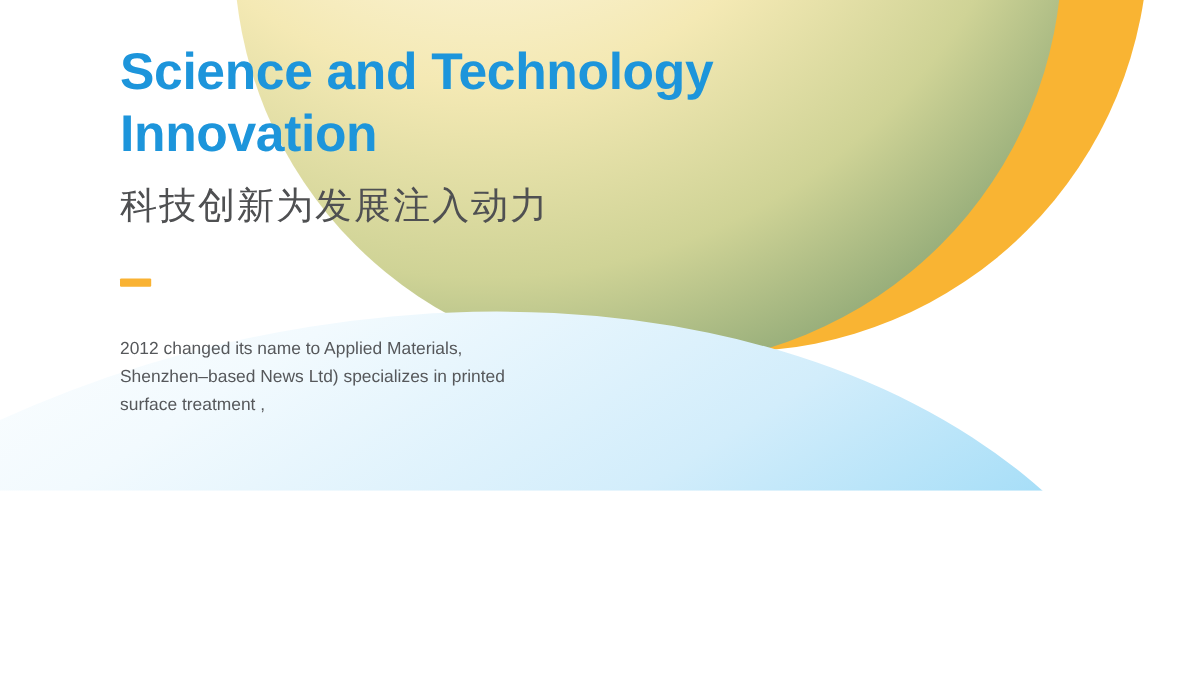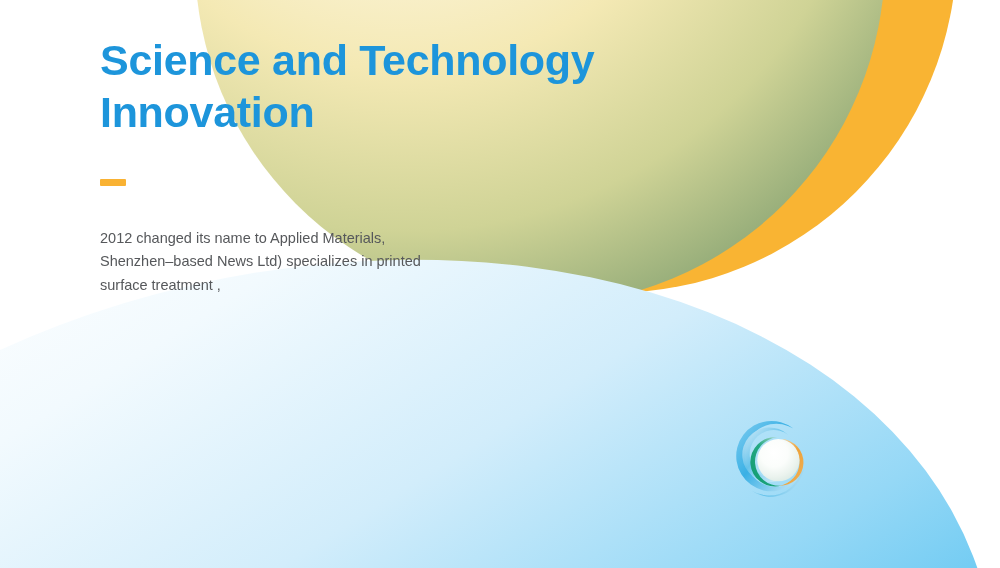--- a/index.html
+++ b/index.html
@@ -7,21 +7,21 @@
     padding: 0;
     background: #ffffff;
   }
   body {
     font-family: "Liberation Sans", "DejaVu Sans", sans-serif;
   }
 
   #slide {
     position: relative;
     width: 1000px;
-    height: 568px;
+    height: 409px;
     overflow: hidden;
     background: #ffffff;
   }
 
   
   #bg-layer {
     position: absolute;
     inset: 0;
     width: 1000px;
     height: 568px;
@@ -145,20 +145,21 @@
       <circle cx="540" cy="-40" r="345" fill="url(#gradSphere)"></circle>
 
       <ellipse cx="300" cy="760" rx="705" ry="487" transform="rotate(-13 300 760)" fill="url(#gradBlue)"></ellipse>
     </g>
   </svg>
 
   <div class="content">
     <h1 class="title" style="color:#1d95db;">Science and Technology
 Innovation</h1>
 
+    <div class="subtitle-cn" style="color:#4f5052;">科技创新为发展注入动力</div>
 
     <div class="rule" style="background:#f9b233;"></div>
 
     <p class="body-copy" style="color:#56585b;">2012 changed its name to Applied Materials,
 Shenzhen–based News Ltd) specializes in printed
 surface treatment ,</p>
   </div>
 
   <div class="logo-lockup">
 

